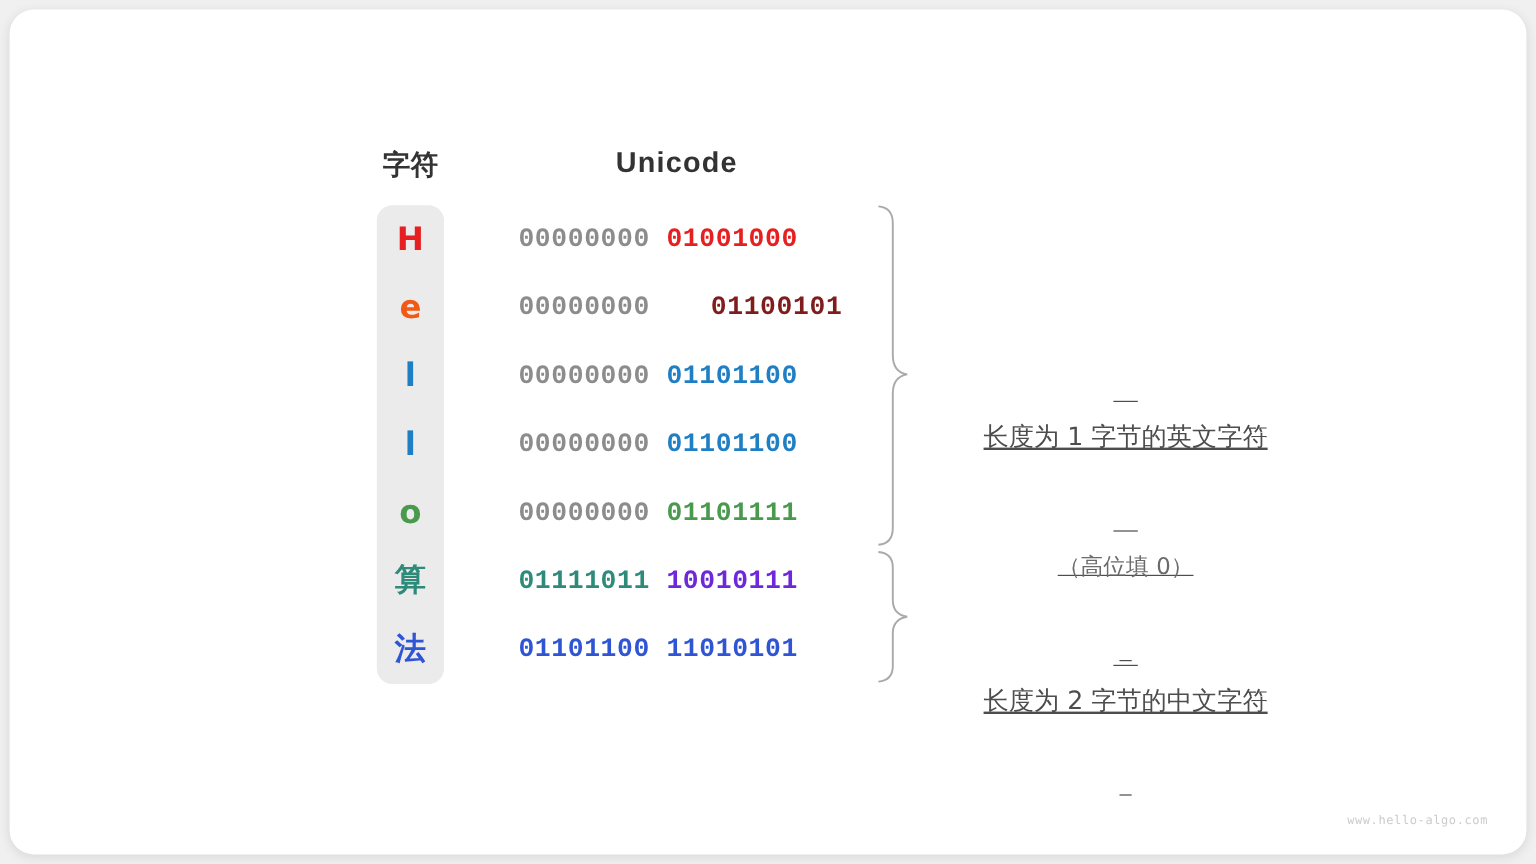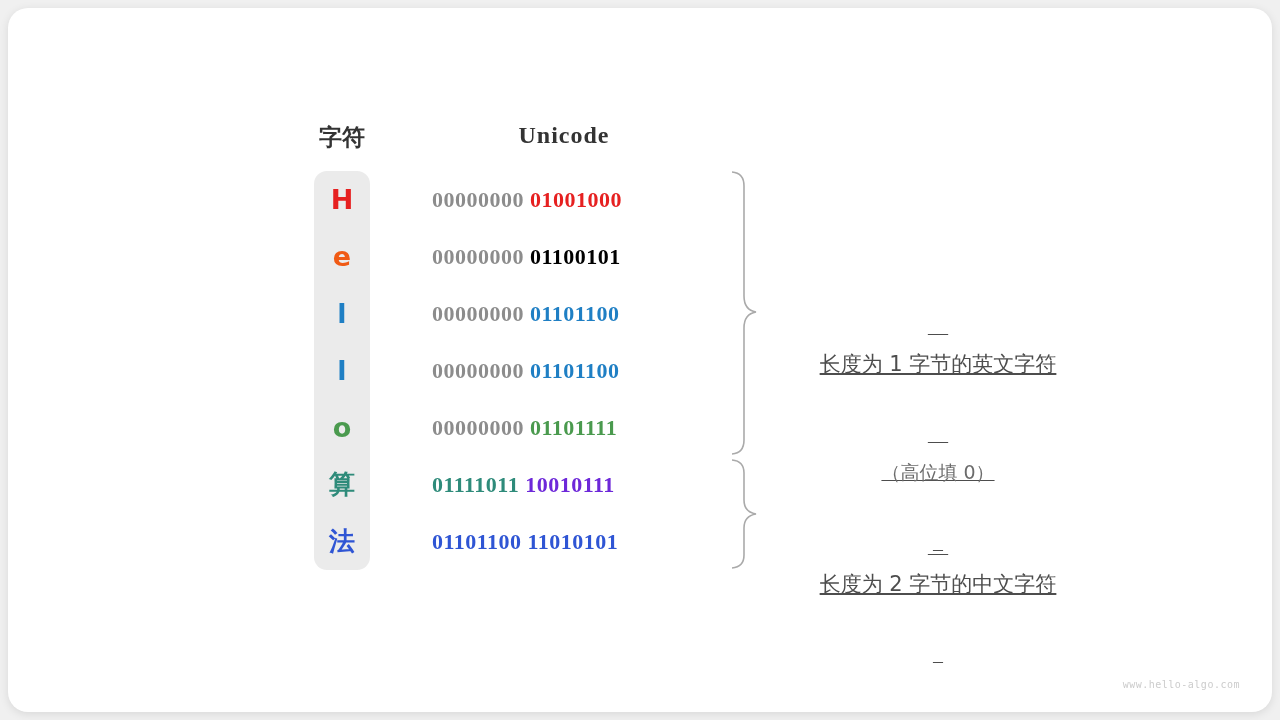--- a/index.html
+++ b/index.html
@@ -39,21 +39,21 @@
     text-align: center;
     font-size: 23px;
     font-family: "Liberation Sans", sans-serif;
   }
   #hdr-code {
     left: 424px;
     top: 114px;
     width: 264px;
     text-align: center;
     font-size: 24px;
-    font-family: Liberation Serif, serif;
+    font-family: Liberation Sans, sans-serif;
     letter-spacing: 1px;
   }
 
   
   #char-pill {
     position: absolute;
     left: 306px;
     top: 163px;
     width: 56px;
     height: 399px;
@@ -86,21 +86,21 @@
   }
   .row-bits {
     position: absolute;
     left: 424px;
     top: 0;
     width: 264px;
     height: 57px;
     line-height: 57px;
     text-align: left;
     font-size: 22px;
-    font-family: Liberation Serif, serif;
+    font-family: Liberation Mono, monospace;
     white-space: pre;
     letter-spacing: 0.5px;
   }
   .byte-hi { font-weight: bold; }
   .byte-hi.pad { color: #8c8c8c; font-weight: bold; }
   .byte-lo { font-weight: bold; }
 
   
   .brace-svg {
     position: absolute;
@@ -147,21 +147,21 @@
 
   <div id="char-pill"></div>
 
   <div id="rows-container">
       <div class="row" style="top: 163px;">
         <div class="row-char" style="color: rgb(230, 32, 32);">H</div>
         <div class="row-bits"><span class="byte-hi pad" style="color: rgb(140, 140, 140);">00000000</span><span> </span><span class="byte-lo" style="color: rgb(230, 32, 32);">01001000</span></div>
       </div>
       <div class="row" style="top: 220px;">
         <div class="row-char" style="color: rgb(240, 90, 20);">e</div>
-        <div class="row-bits"><span class="byte-hi pad" style="color: rgb(140, 140, 140);">00000000</span><span> </span><span class="byte-lo" style="color: #000000;">01100101</span></div>
+        <div class="row-bits"><span class="byte-hi pad" style="color: rgb(140, 140, 140);">00000000</span><span> </span><span class="byte-lo" style="color: #7f1d1d; margin-left: 37px;">01100101</span></div>
       </div>
       <div class="row" style="top: 277px;">
         <div class="row-char" style="color: rgb(31, 127, 196);">l</div>
         <div class="row-bits"><span class="byte-hi pad" style="color: rgb(140, 140, 140);">00000000</span><span> </span><span class="byte-lo" style="color: rgb(31, 127, 196);">01101100</span></div>
       </div>
       <div class="row" style="top: 334px;">
         <div class="row-char" style="color: rgb(31, 127, 196);">l</div>
         <div class="row-bits"><span class="byte-hi pad" style="color: rgb(140, 140, 140);">00000000</span><span> </span><span class="byte-lo" style="color: rgb(31, 127, 196);">01101100</span></div>
       </div>
       <div class="row" style="top: 391px;">

